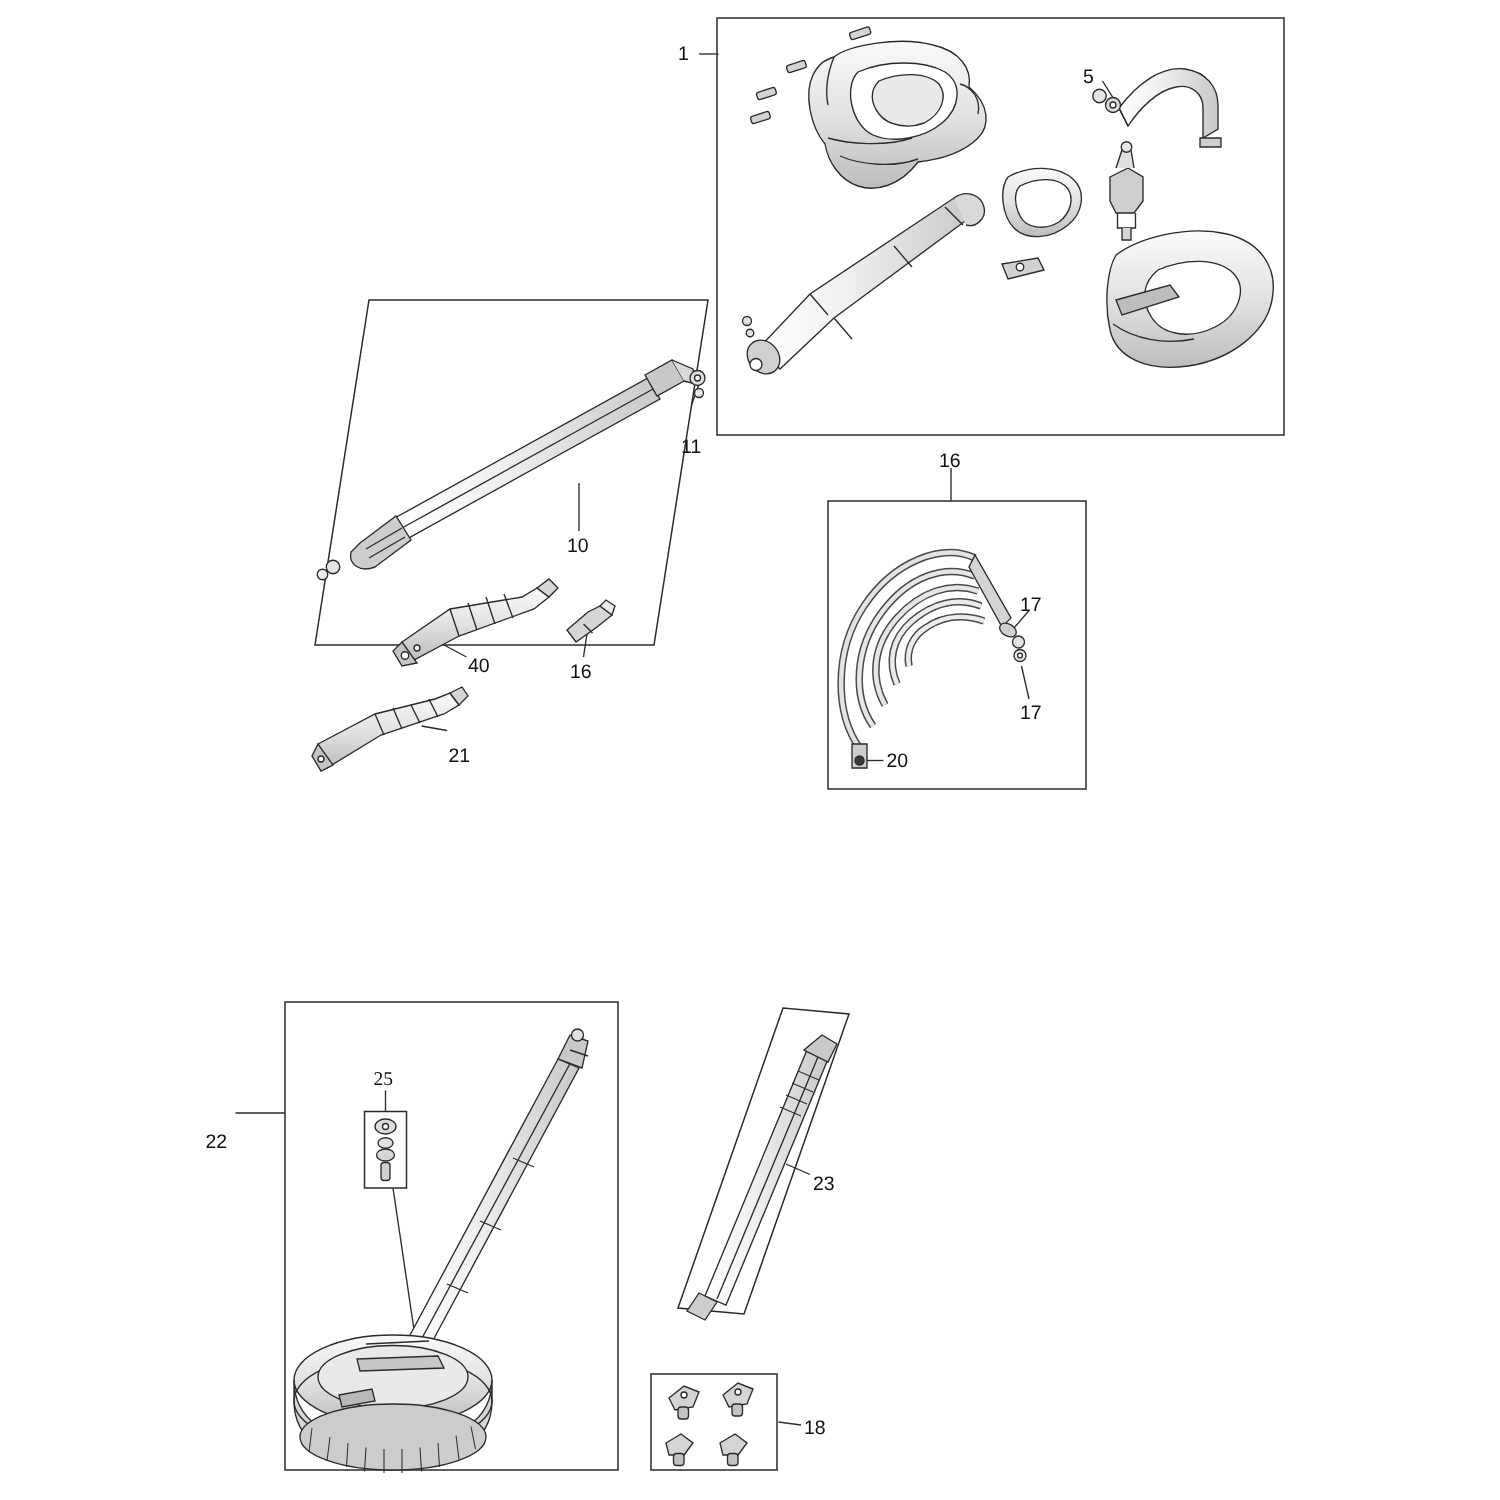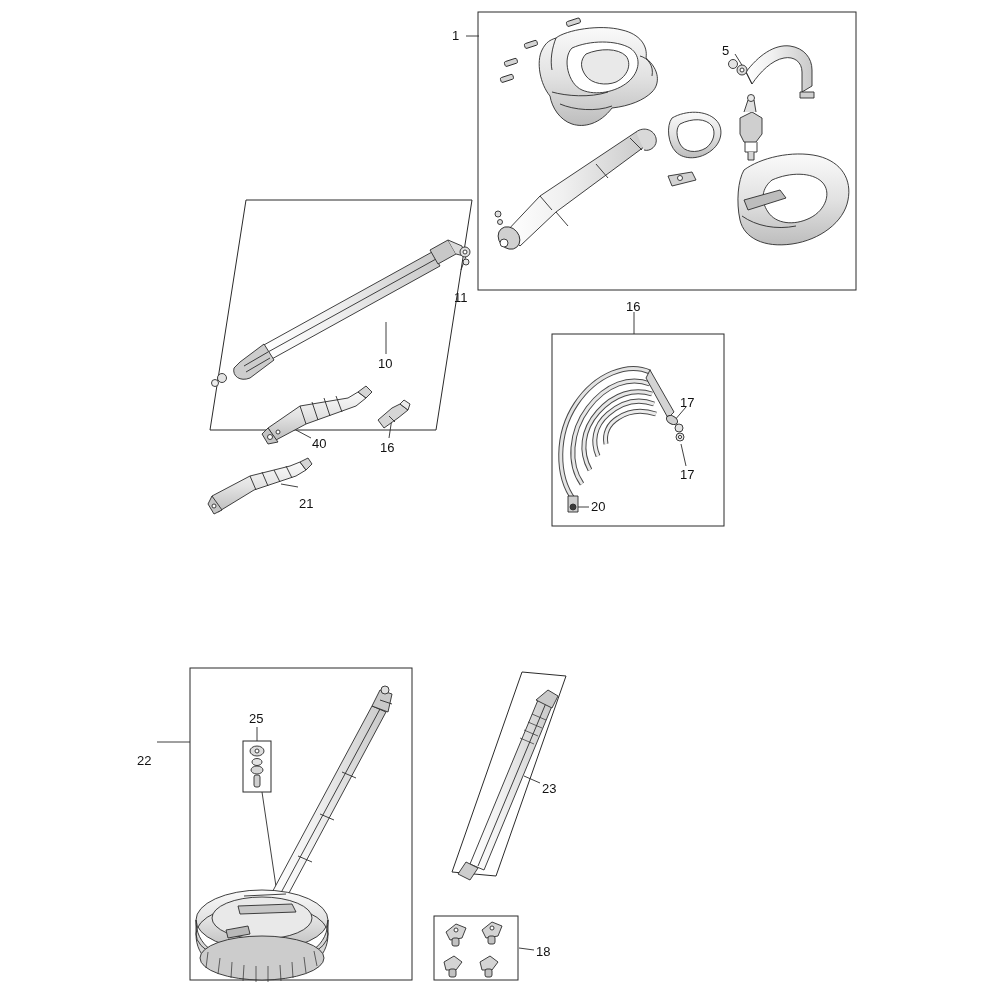--- a/index.html
+++ b/index.html
@@ -346,15 +346,15 @@
   <div class="callout" style="left:626px; top:300px;">16</div>
   <div class="callout" style="left:380px; top:441px;">16</div>
   <div class="callout" style="left:680px; top:396px;">17</div>
   <div class="callout" style="left:680px; top:468px;">17</div>
   <div class="callout" style="left:591px; top:500px;">20</div>
   <div class="callout" style="left:312px; top:437px;">40</div>
   <div class="callout" style="left:299px; top:497px;">21</div>
   <div class="callout" style="left:137px; top:735px;margin-top:19px;">22</div>
   <div class="callout" style="left:542px; top:782px;">23</div>
   <div class="callout" style="left:536px; top:945px;">18</div>
-  <div class="callout" style="left:249px; top:712px;">25</div>
+  <div class="callout" style="left:249px; top:712px;font-family:Liberation Serif, serif;">25</div>
 
 </div>
 
 </body></html>

